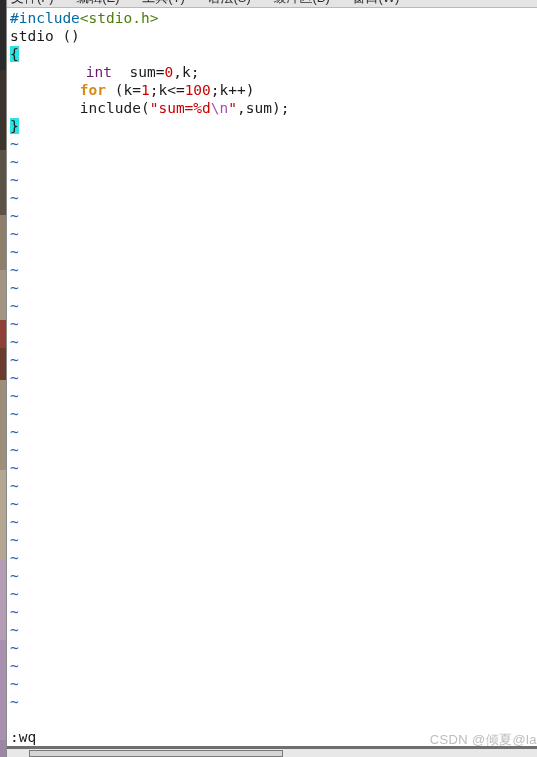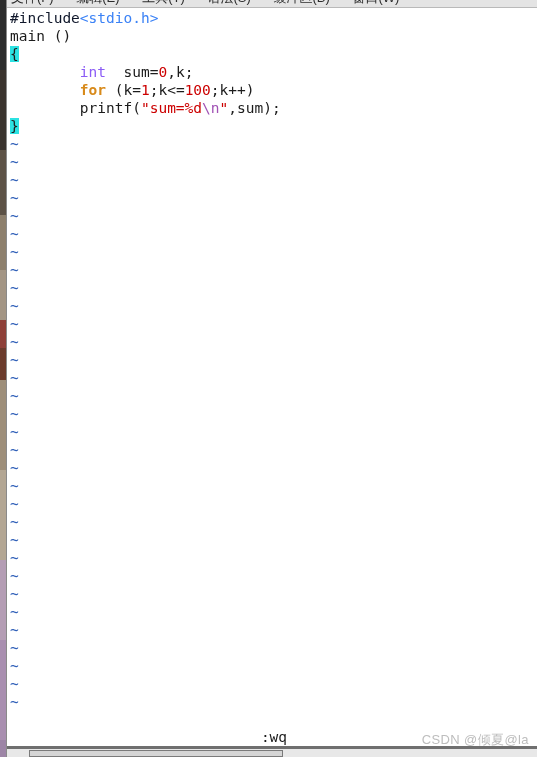--- a/index.html
+++ b/index.html
@@ -58,43 +58,42 @@
     font-family:"DejaVu Sans Mono","Liberation Mono",monospace;
     font-size:14.5px;line-height:18px;
   }
   .line{
     height:18px;white-space:pre;padding-left:3px;
     color:#1c1c1c;
   }
   .tilde{color:#2f5fb8;}
 
   
-  .tok-pre{color:#0f172a;text-align:center;}
-  .tok-inc{color:#3b82f6;}
-  .tok-type{color:#8b5cf6;}
+  .tok-pre{color:#0369a1;text-align:center;}
+  .tok-inc{color:#4d7c0f;}
+  .tok-type{color:#701a75;margin-left:6px;}
   .tok-kw{color:#d88a1a;font-weight:bold;}
   .tok-num{color:#cc0000;}
   .tok-str{color:#cc0000;}
   .tok-esc{color:#a152b5;}
   .tok-plain{color:#1c1c1c;}
   .brace-match{background:#2ce2e2;color:#1c1c1c;}
 
   
   .cmdline{
     position:absolute;left:0;top:727px;width:531px;height:20px;
     background:#ffffff;color:#1c1c1c;
     font-family:"DejaVu Sans Mono","Liberation Mono",monospace;
     font-size:14.5px;line-height:20px;white-space:pre;padding-left:3px;
     box-sizing:border-box;
-    text-align:center;
   }
 
   
   .watermark{
-    position:absolute;right:8px;top:731px;
+    position:absolute;right:0;top:731px;
     font-family:"Liberation Sans",sans-serif;
     font-size:13px;color:#bdbdbd;letter-spacing:.4px;
     user-select:none;
   }
 
   
   .hscroll{
     position:absolute;left:0;top:748px;width:531px;height:9px;
     background:#e8e8e8;border-top:1px solid #6f6f6f;
     box-sizing:border-box;
@@ -122,25 +121,25 @@
         <span class="menu-item">编辑(E)</span>
         <span class="menu-item">工具(T)</span>
         <span class="menu-item">语法(S)</span>
         <span class="menu-item">缓冲区(B)</span>
         <span class="menu-item">窗口(W)</span>
       </div>
     </div>
 
     <div class="editor" id="editor">
         <div class="line"><span class="tok-pre">#include</span><span class="tok-inc">&lt;stdio.h&gt;</span></div>
-        <div class="line"><span class="tok-plain">main ()</span></div>
+        <div class="line"><span class="tok-plain">stdio ()</span></div>
         <div class="line"><span class="brace-match">{</span></div>
         <div class="line"><span class="tok-plain">        </span><span class="tok-type">int</span><span class="tok-plain">  sum=</span><span class="tok-num">0</span><span class="tok-plain">,k;</span></div>
         <div class="line"><span class="tok-plain">        </span><span class="tok-kw">for</span><span class="tok-plain"> (k=</span><span class="tok-num">1</span><span class="tok-plain">;k&lt;=</span><span class="tok-num">100</span><span class="tok-plain">;k++)</span></div>
-        <div class="line"><span class="tok-plain">        printf(</span><span class="tok-str">"sum=%d</span><span class="tok-esc">\n</span><span class="tok-str">"</span><span class="tok-plain">,sum);</span></div>
+        <div class="line"><span class="tok-plain">        include(</span><span class="tok-str">"sum=%d</span><span class="tok-esc">\n</span><span class="tok-str">"</span><span class="tok-plain">,sum);</span></div>
         <div class="line"><span class="brace-match">}</span></div>
         <div class="line"><span class="tilde">~</span></div>
         <div class="line"><span class="tilde">~</span></div>
         <div class="line"><span class="tilde">~</span></div>
         <div class="line"><span class="tilde">~</span></div>
         <div class="line"><span class="tilde">~</span></div>
         <div class="line"><span class="tilde">~</span></div>
         <div class="line"><span class="tilde">~</span></div>
         <div class="line"><span class="tilde">~</span></div>
         <div class="line"><span class="tilde">~</span></div>

